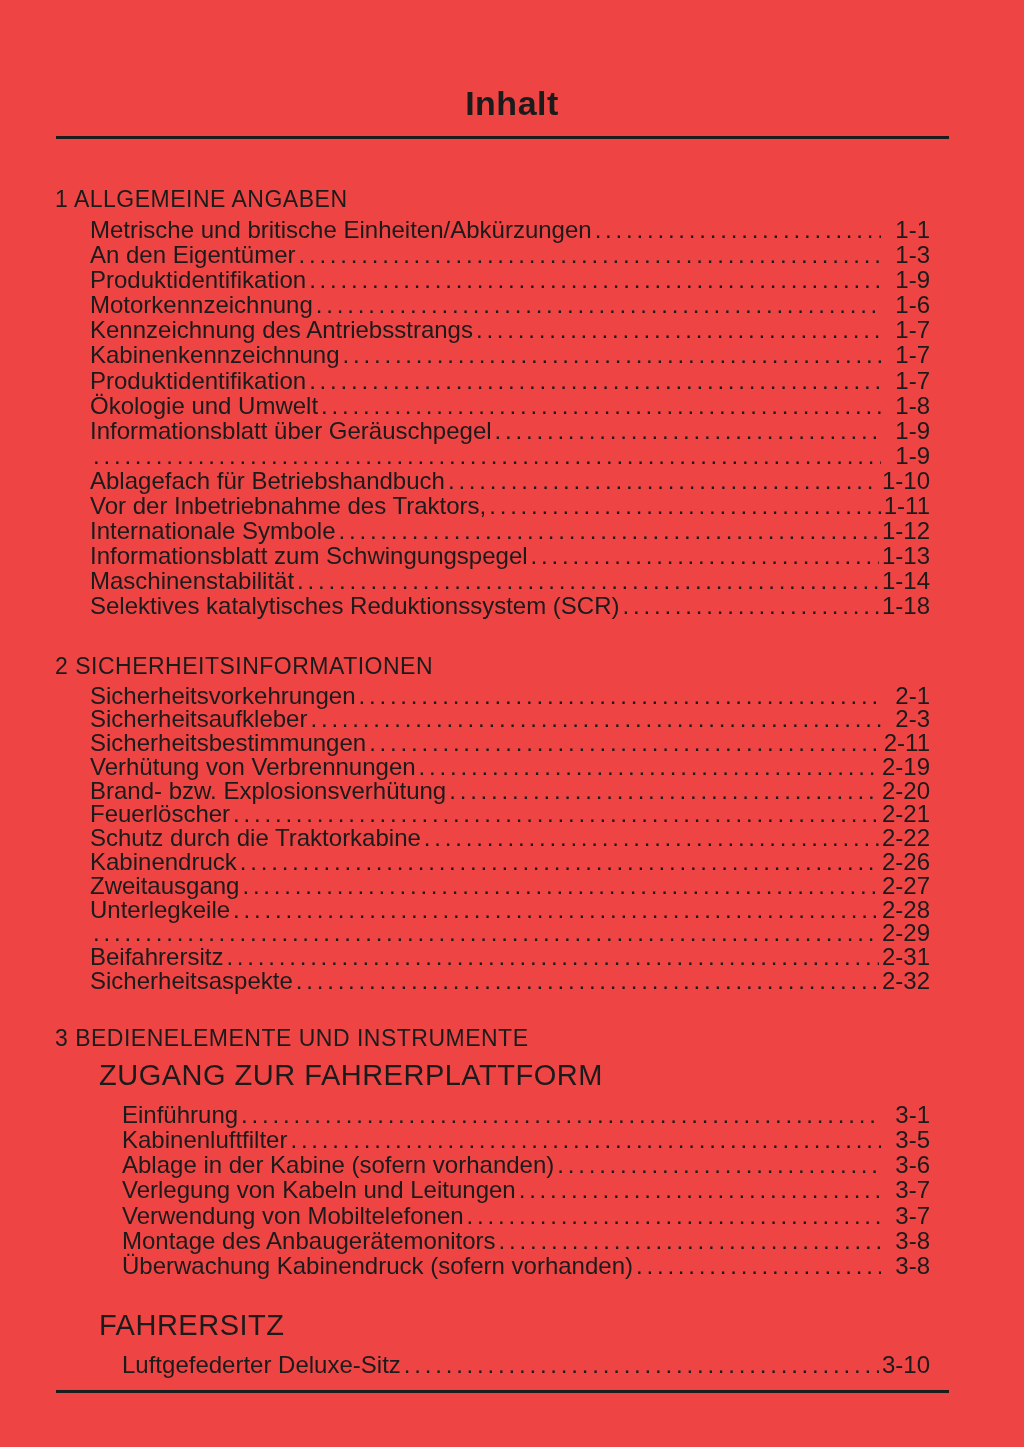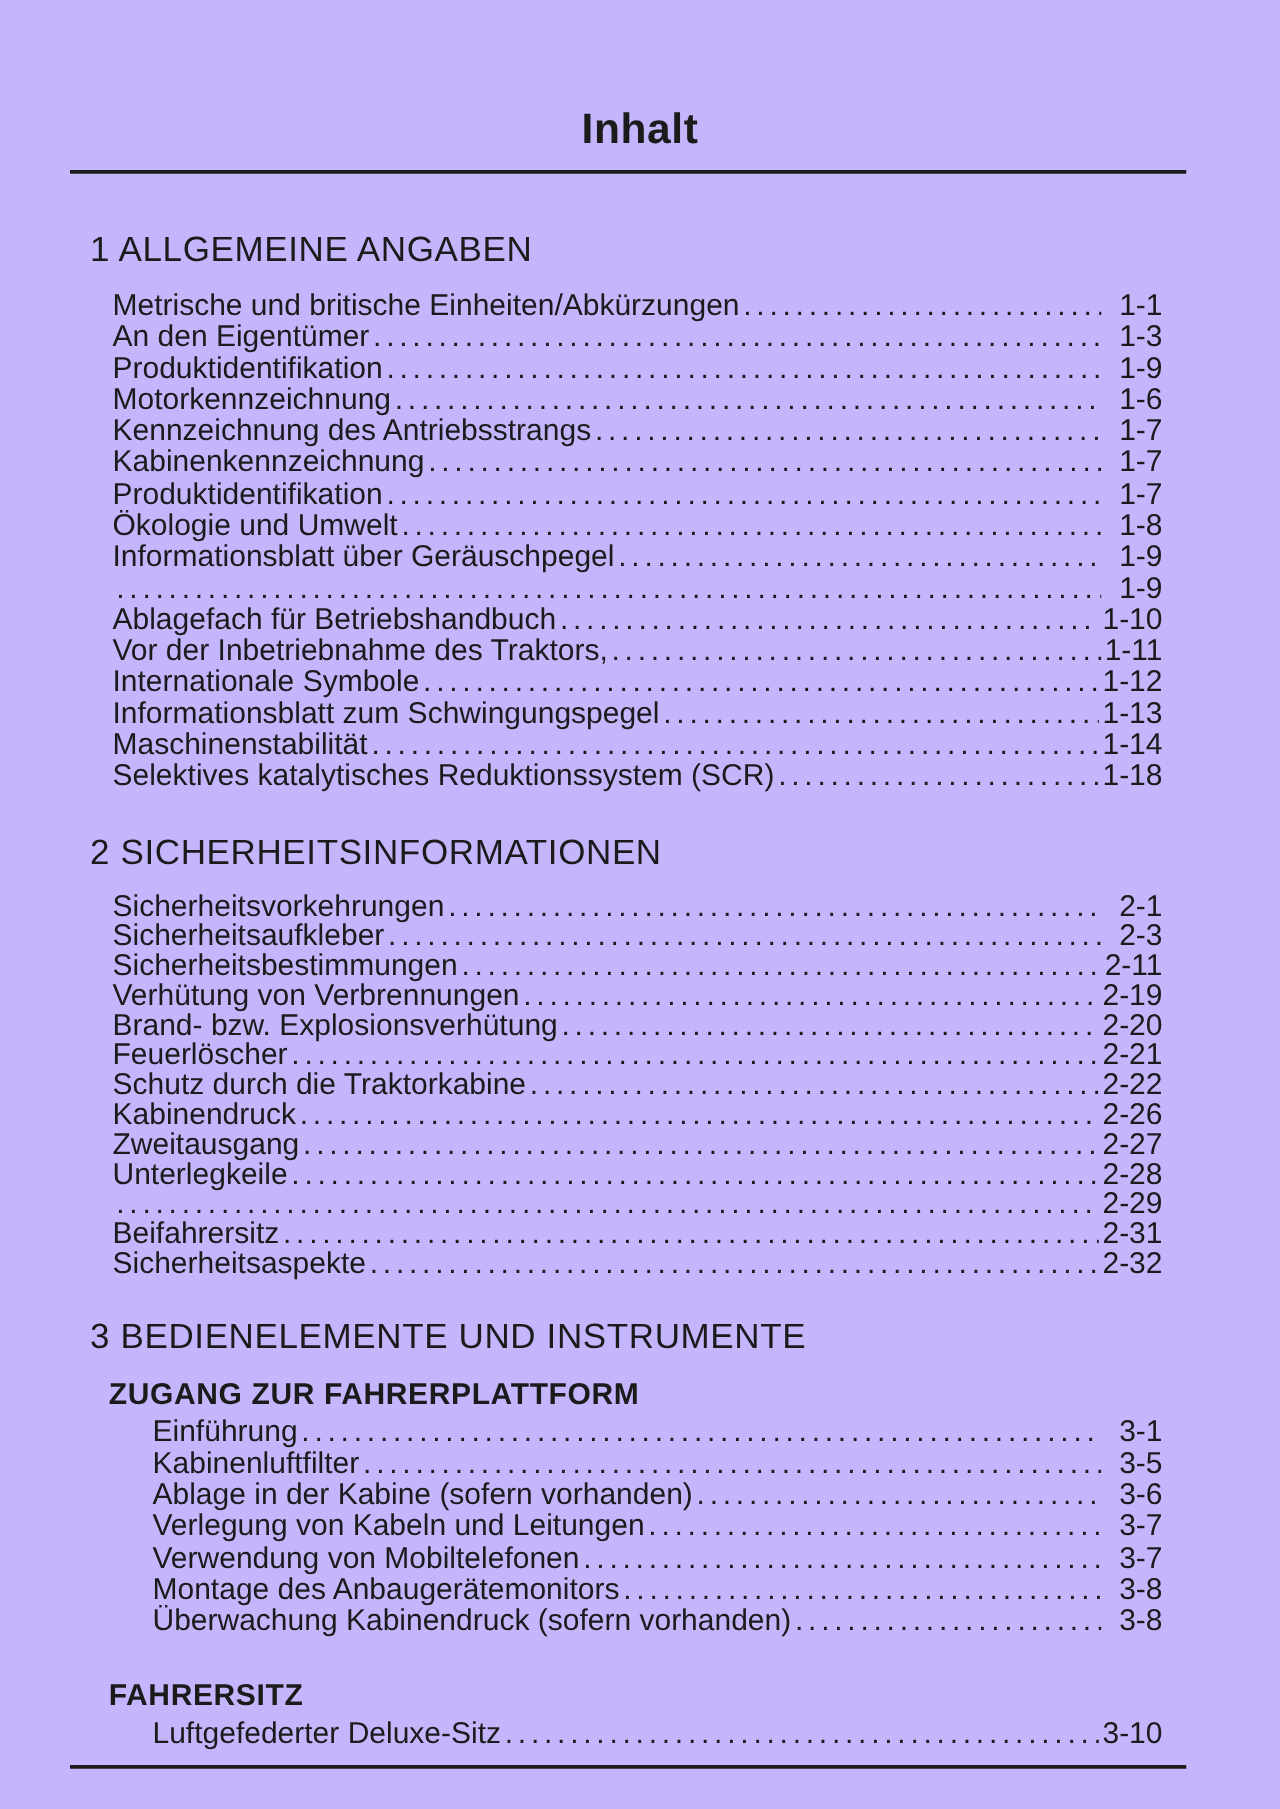--- a/index.html
+++ b/index.html
@@ -11,21 +11,21 @@
     width: 1024px;
     height: 1447px;
     overflow: hidden;
     font-family: "Liberation Sans", "DejaVu Sans", sans-serif;
     color: #1b1b1b;
   }
   .page {
     position: relative;
     width: 1024px;
     height: 1447px;
-    background: #c4b5fd;
+    background: #ef4444;
   }
   .title {
     margin: 0;
     padding-top: 86px;
     text-align: center;
     font-size: 34px;
     line-height: 34px;
     font-weight: bold;
     letter-spacing: 0.5px;
   }
@@ -34,22 +34,22 @@
     border: none;
     border-top: 3px solid #1c1c1c;
   }
   .rule-top    { margin: 16px 75px 0 56px; }
   .rule-bottom { margin: 13px 75px 0 56px; }
 
   .sec {
     margin: 0 94px 0 55px; 
   }
   .sec-h {
-    margin: 17px;
-    font-size: 28px;
+    margin: 0;
+    font-size: 23px;
     line-height: 31px;
     font-weight: normal;
     letter-spacing: 0.5px;
     white-space: nowrap;
   }
   .sec1 .sec-h { margin-top: 45px; }
   .sec2 .sec-h { margin-top: 32px; }
   .sec3 .sec-h { margin-top: 30px; }
 
   ul.toc {
@@ -81,24 +81,24 @@
     letter-spacing: 3.8px;
   }
   .pagenum {
     flex: 0 0 auto;
     min-width: 46px;
     text-align: right;
   }
 
   .subsection { margin-left: 32px; }
   .sub-h {
-    margin: 0;
-    font-size: 24px;
+    margin: 12px;
+    font-size: 29px;
     line-height: 29px;
-    font-weight: bold;
+    font-weight: normal;
     letter-spacing: 0.5px;
     white-space: nowrap;
   }
   .subsection-first .sub-h { margin-top: 7px; }
   .subsection-gap   .sub-h { margin-top: 33px; }
 </style>
 </head>
 <body>
 
 <div class="page">

